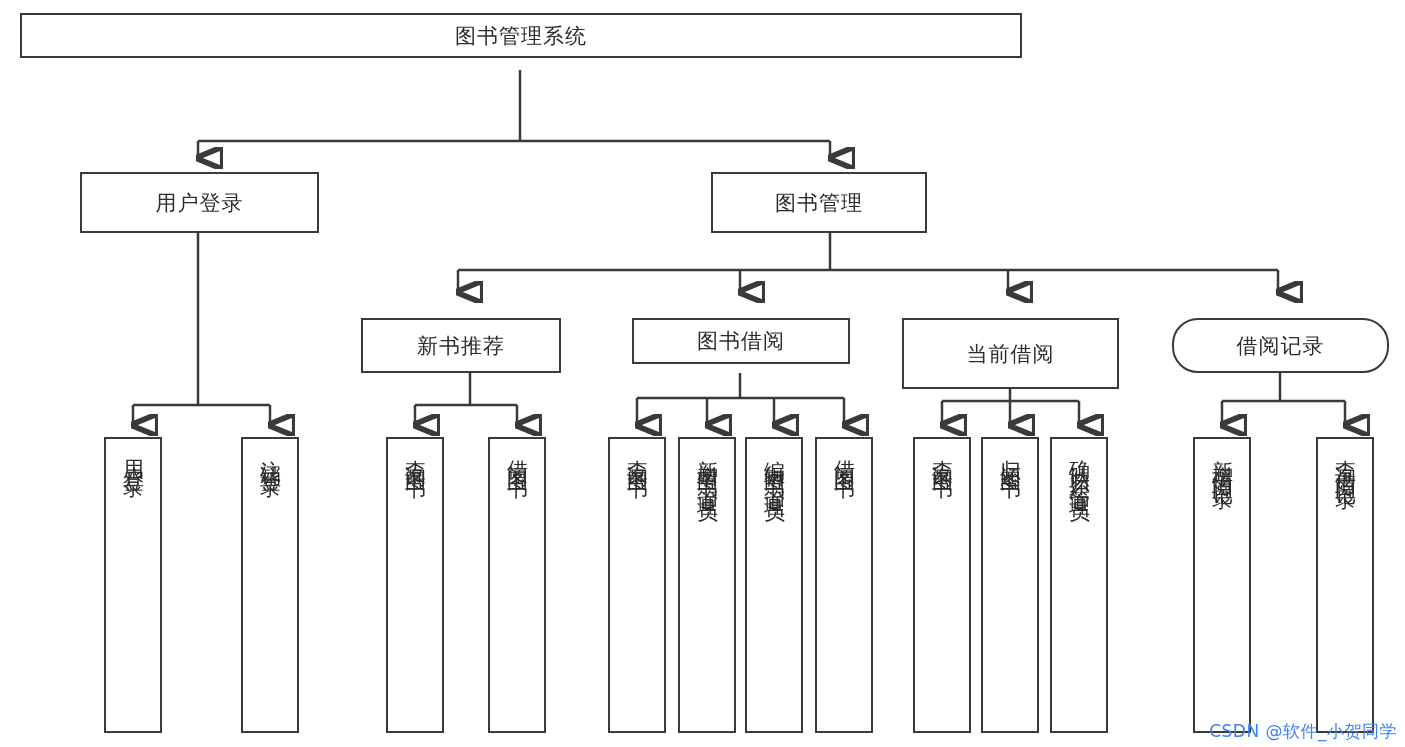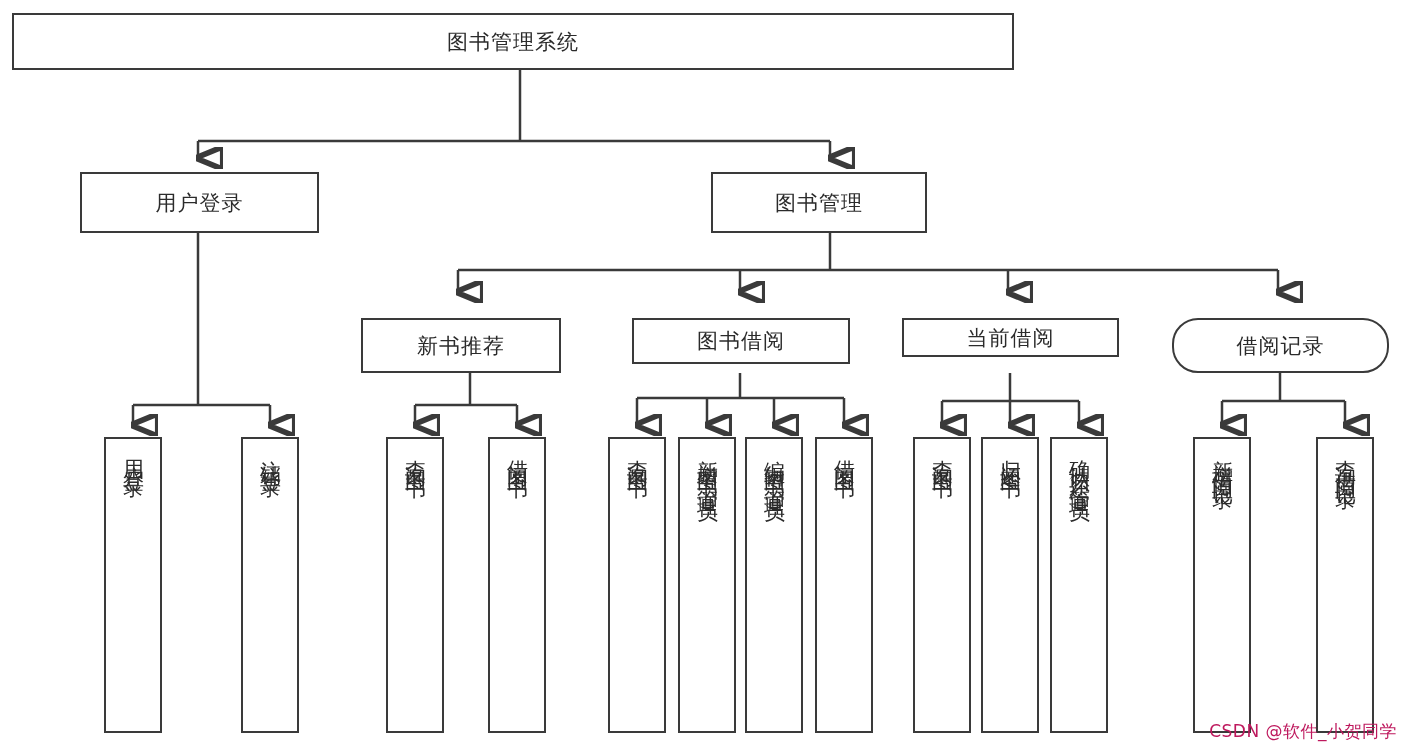--- a/index.html
+++ b/index.html
@@ -29,21 +29,21 @@
     padding-top:4px;
     line-height:1;
     justify-content:flex-start;
     align-items:center;
   }
   .node.v span{display:block;}
   svg#links{position:absolute;left:0;top:0;width:1405px;height:747px;pointer-events:none;}
   svg#links line, svg#links path{stroke:#3a3a3a;stroke-width:2.5;fill:none;}
   #watermark{
     position:absolute;right:8px;bottom:4px;
-    font-size:17px;color:#be185d;
+    font-size:17px;color:#3b82f6;
     white-space:nowrap;
     letter-spacing:0.5px;
   }
 </style>
 </head>
 <body>
 
 <div id="diagram">
 
   <svg id="links" viewBox="0 0 1405 747" xmlns="http://www.w3.org/2000/svg">
@@ -106,38 +106,38 @@
     <path d="M 1079 413 L 1079 425" marker-end="url(#arrow)"></path>
 
     <line x1="1280" y1="373" x2="1280" y2="401"></line>
     <line x1="1222" y1="401" x2="1345" y2="401"></line>
     <line x1="1222" y1="401" x2="1222" y2="413"></line>
     <line x1="1345" y1="401" x2="1345" y2="413"></line>
     <path d="M 1222 413 L 1222 425" marker-end="url(#arrow)"></path>
     <path d="M 1345 413 L 1345 425" marker-end="url(#arrow)"></path>
   </svg>
 
-  <div class="node h" style="left:12px;top:13px;width:1002px;height:57px;">
+  <div class="node h" style="left:20px;top:13px;width:1002px;height:45px;">
     <span>图书管理系统</span>
   </div>
 
   <div class="node h" style="left:80px;top:172px;width:239px;height:61px;">
     <span>用户登录</span>
   </div>
   <div class="node h" style="left:711px;top:172px;width:216px;height:61px;">
     <span>图书管理</span>
   </div>
 
   <div class="node h" style="left:361px;top:318px;width:200px;height:55px;">
     <span>新书推荐</span>
   </div>
   <div class="node h" style="left:632px;top:318px;width:218px;height:46px;">
     <span>图书借阅</span>
   </div>
-  <div class="node h" style="left:902px;top:318px;width:217px;height:39px;">
+  <div class="node h" style="left:902px;top:318px;width:217px;height:71px;">
     <span>当前借阅</span>
   </div>
   <div class="node h" style="left:1172px;top:318px;width:217px;height:55px;border-radius:26px;">
     <span>借阅记录</span>
   </div>
 
   <div class="node v" style="left:104px;top:437px;width:58px;height:296px;">
     <span>用户登录</span>
   </div>
   <div class="node v" style="left:241px;top:437px;width:58px;height:296px;">

